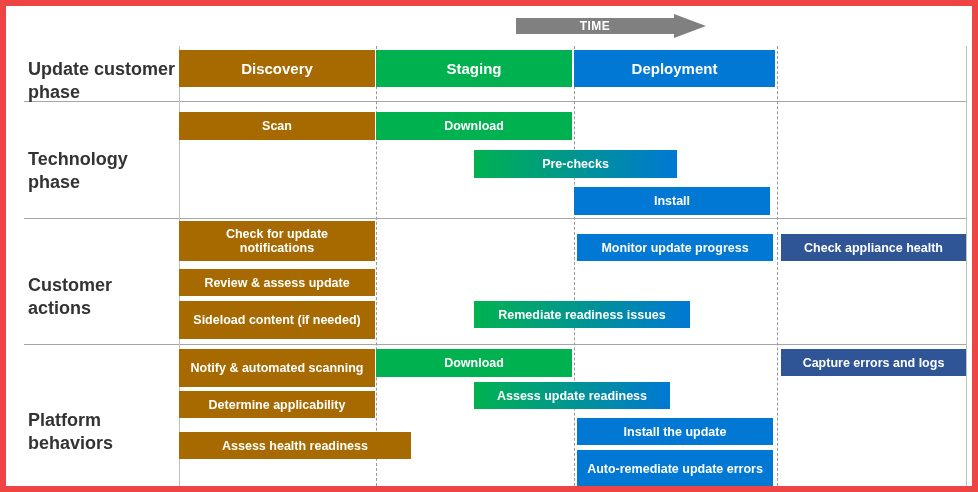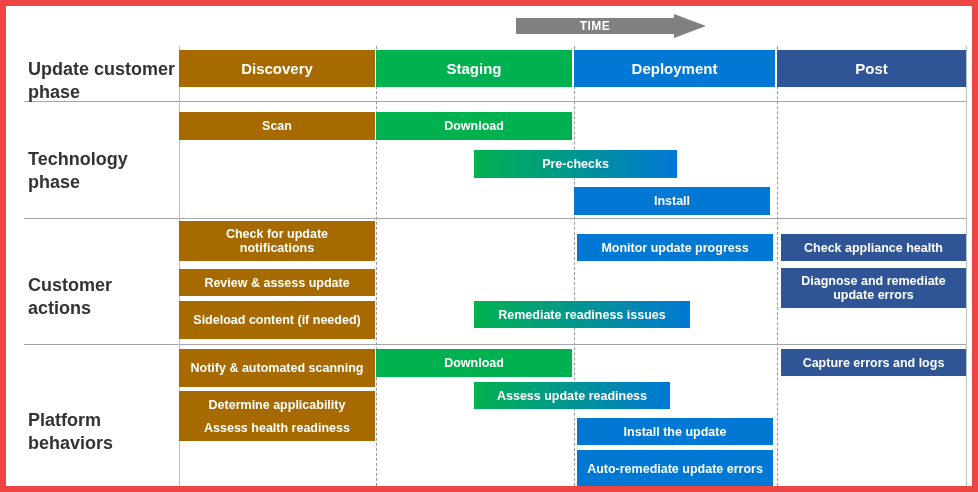--- a/index.html
+++ b/index.html
@@ -152,39 +152,37 @@
       <div class="hsep" style="top: 298px;"></div>
       <div class="hsep" style="top: 440px;"></div>
       <div class="vsep-solid" style="left: 155px;"></div>
       <div class="vsep" style="left: 352px;"></div>
       <div class="vsep" style="left: 550px;"></div>
       <div class="vsep" style="left: 753px;"></div>
       <div class="vsep-solid" style="left: 942px;"></div>
       <div class="phase-chip" style="left: 155px; width: 196px; top: 4px; background: rgb(166, 106, 0);">Discovery</div>
       <div class="phase-chip" style="left: 352px; width: 196px; top: 4px; background: rgb(0, 178, 79);">Staging</div>
       <div class="phase-chip" style="left: 550px; width: 201px; top: 4px; background: rgb(0, 120, 212);">Deployment</div>
-      <div class="phase-chip" style="left: 753px; width: 189px; top: 4px; background: rgb(47, 85, 151);">Post</div>
       <div class="row-label" style="top: 12px;">Update customer phase</div>
       <div class="row-label" style="top: 102px;">Technology phase</div>
       <div class="bar" style="left: 155px; top: 66px; width: 196px; height: 28px; background: rgb(166, 106, 0);">Scan</div>
       <div class="bar" style="left: 352px; top: 66px; width: 196px; height: 28px; background: rgb(0, 178, 79);">Download</div>
       <div class="bar" style="left: 450px; top: 104px; width: 203px; height: 28px; background: linear-gradient(90deg, rgb(0, 178, 79) 0%, rgb(0, 120, 212) 100%);">Pre-checks</div>
       <div class="bar" style="left: 550px; top: 141px; width: 196px; height: 28px; background: rgb(0, 120, 212);">Install</div>
       <div class="row-label" style="top: 228px;">Customer actions</div>
       <div class="bar" style="left: 155px; top: 175px; width: 196px; height: 40px; background: rgb(166, 106, 0);">Check for update notifications</div>
       <div class="bar" style="left: 155px; top: 223px; width: 196px; height: 27px; background: rgb(166, 106, 0);">Review &amp; assess update</div>
       <div class="bar" style="left: 155px; top: 255px; width: 196px; height: 38px; background: rgb(166, 106, 0);">Sideload content (if needed)</div>
       <div class="bar" style="left: 553px; top: 188px; width: 196px; height: 27px; background: rgb(0, 120, 212);">Monitor update progress</div>
       <div class="bar" style="left: 450px; top: 255px; width: 216px; height: 27px; background: linear-gradient(90deg, rgb(0, 178, 79) 0%, rgb(0, 120, 212) 100%);">Remediate readiness issues</div>
       <div class="bar" style="left: 757px; top: 188px; width: 185px; height: 27px; background: rgb(47, 85, 151);">Check appliance health</div>
-      <div class="bar" style="left: 757px; top: 222px; width: 185px; height: 40px; background: rgb(47, 85, 151);">Diagnose and remediate update errors</div>
       <div class="row-label" style="top: 363px;">Platform behaviors</div>
       <div class="bar" style="left: 155px; top: 303px; width: 196px; height: 38px; background: rgb(166, 106, 0);">Notify &amp; automated scanning</div>
       <div class="bar" style="left: 155px; top: 345px; width: 196px; height: 27px; background: rgb(166, 106, 0);">Determine applicability</div>
-      <div class="bar" style="left: 155px; top: 368px; width: 196px; height: 27px; background: rgb(166, 106, 0);">Assess health readiness</div>
+      <div class="bar" style="left: 155px; top: 386px; width: 232px; height: 27px; background: rgb(166, 106, 0);">Assess health readiness</div>
       <div class="bar" style="left: 352px; top: 303px; width: 196px; height: 28px; background: rgb(0, 178, 79);">Download</div>
       <div class="bar" style="left: 450px; top: 336px; width: 196px; height: 27px; background: linear-gradient(90deg, rgb(0, 178, 79) 0%, rgb(0, 120, 212) 100%);">Assess update readiness</div>
       <div class="bar" style="left: 553px; top: 372px; width: 196px; height: 27px; background: rgb(0, 120, 212);">Install  the update</div>
       <div class="bar" style="left: 553px; top: 404px; width: 196px; height: 38px; background: rgb(0, 120, 212);">Auto-remediate update errors</div>
       <div class="bar" style="left: 757px; top: 303px; width: 185px; height: 27px; background: rgb(47, 85, 151);">Capture errors and logs</div>
     </div>
 
 </div>
 
 </body></html>

